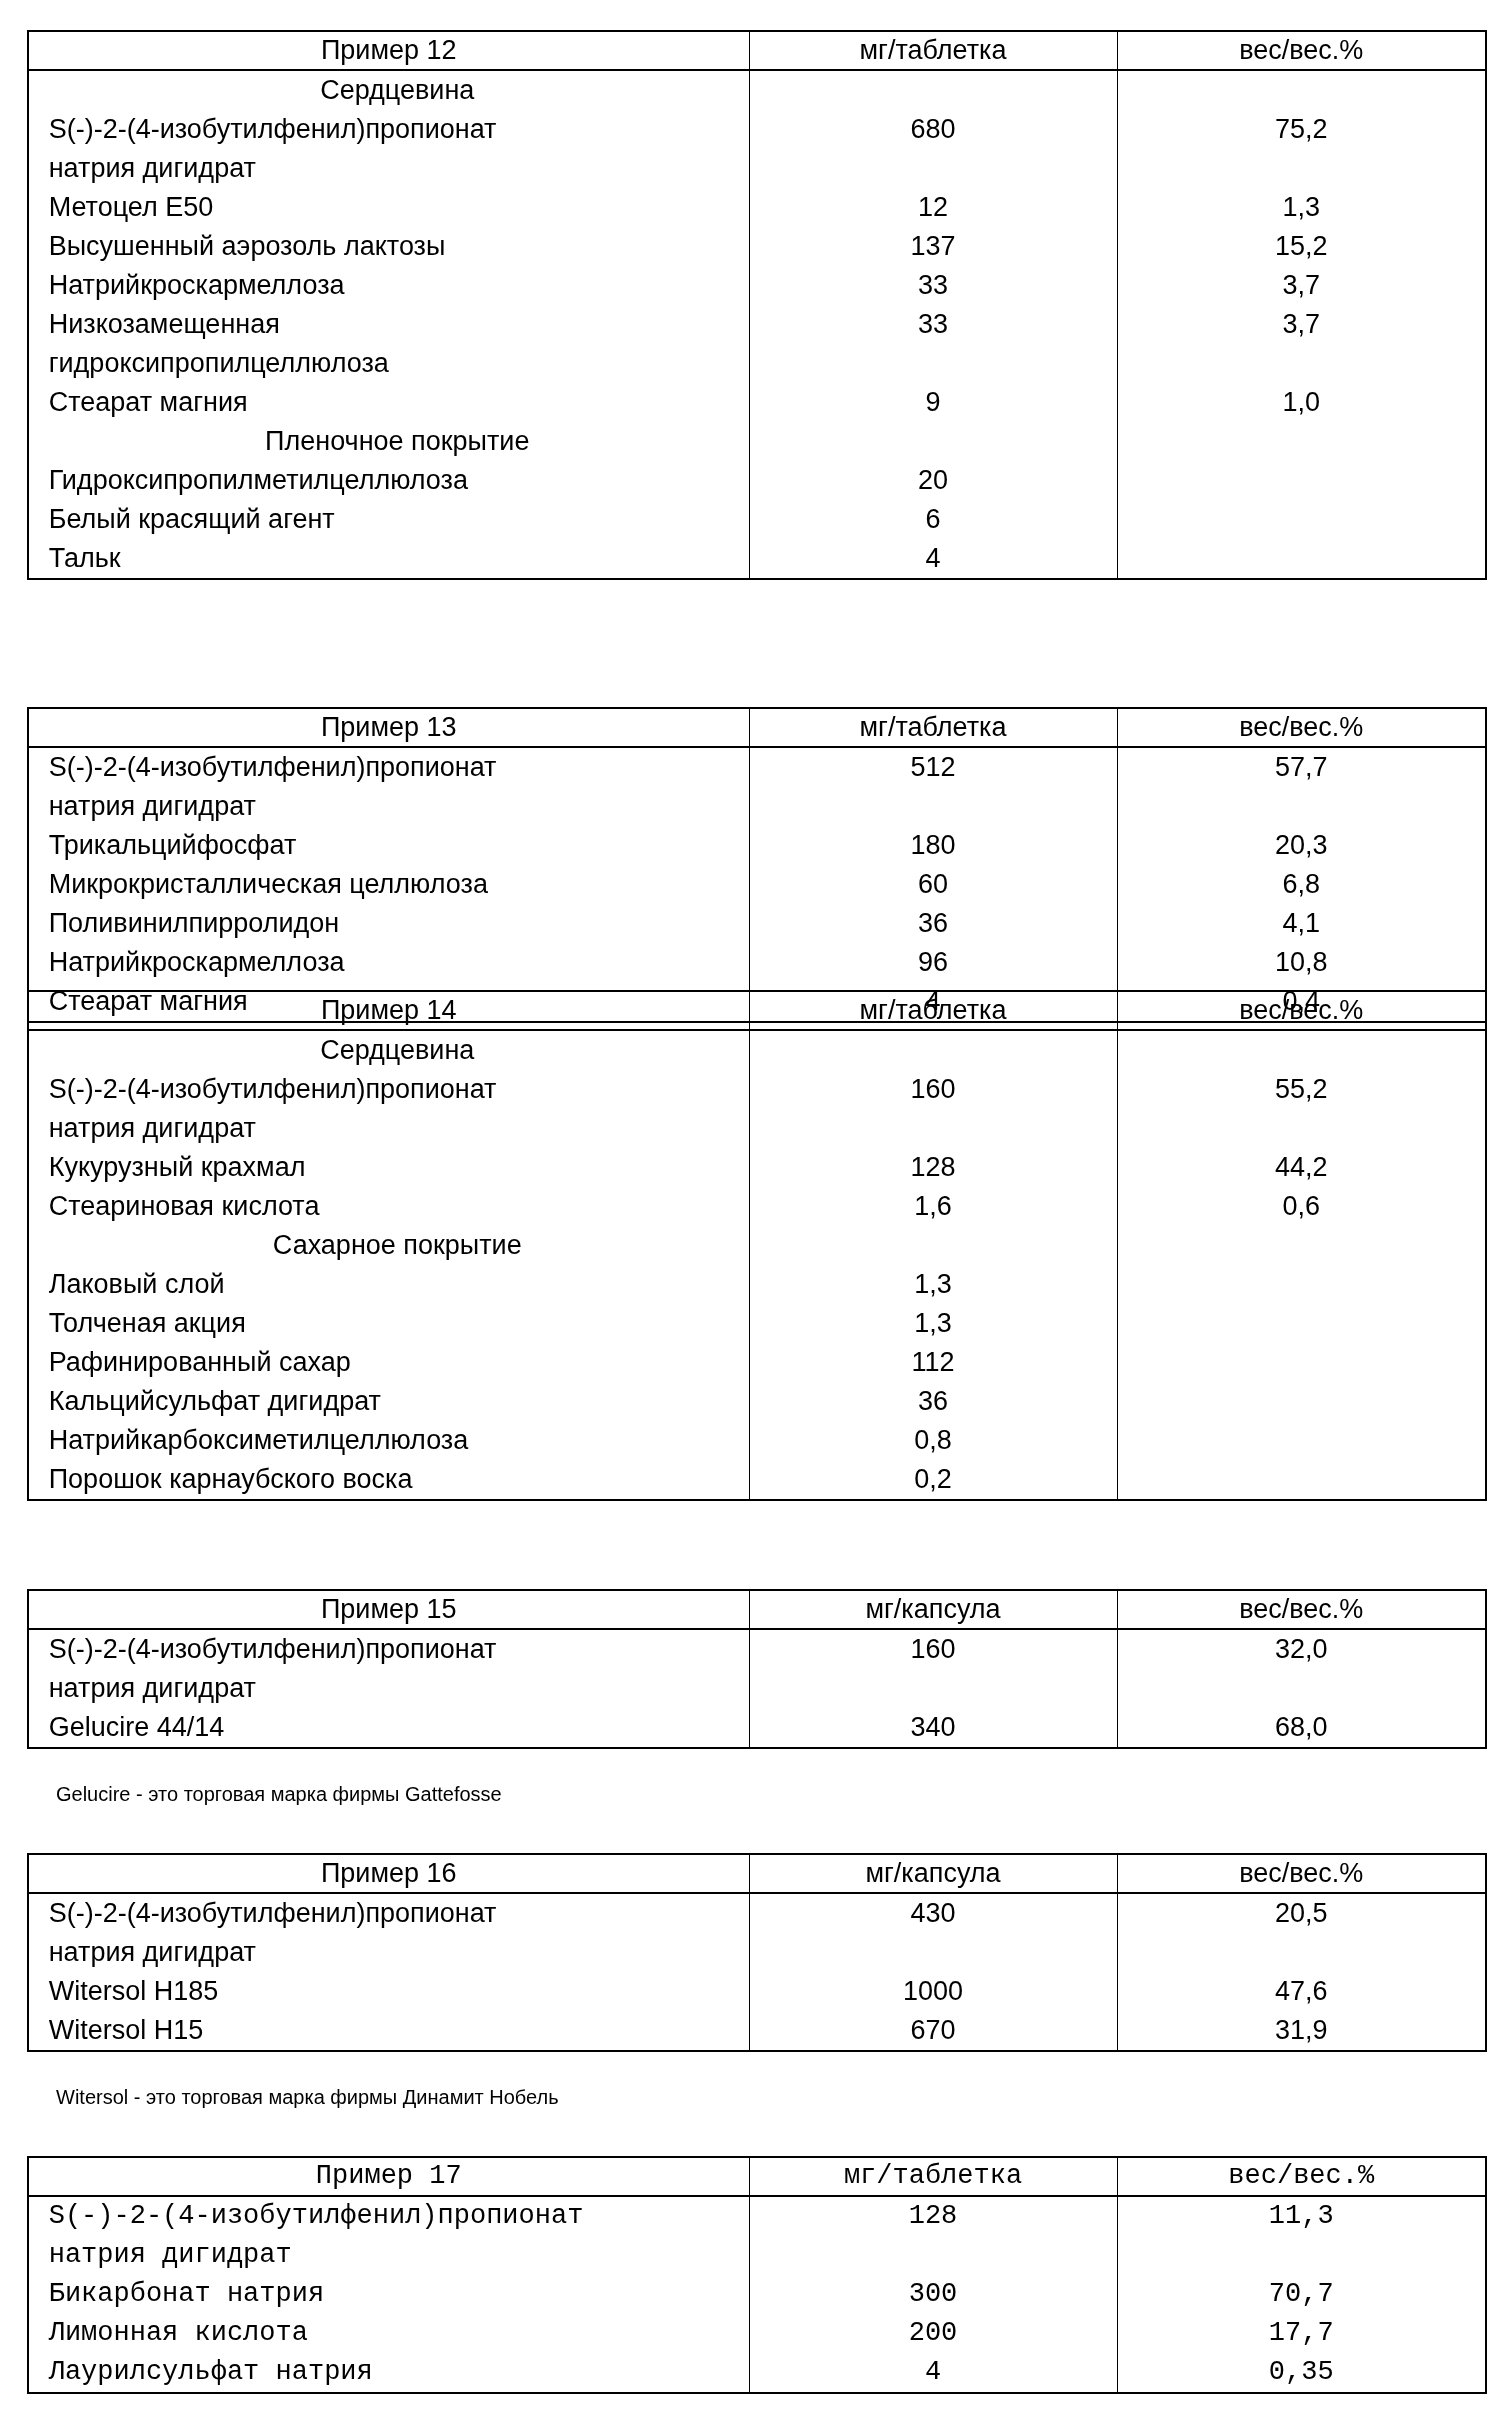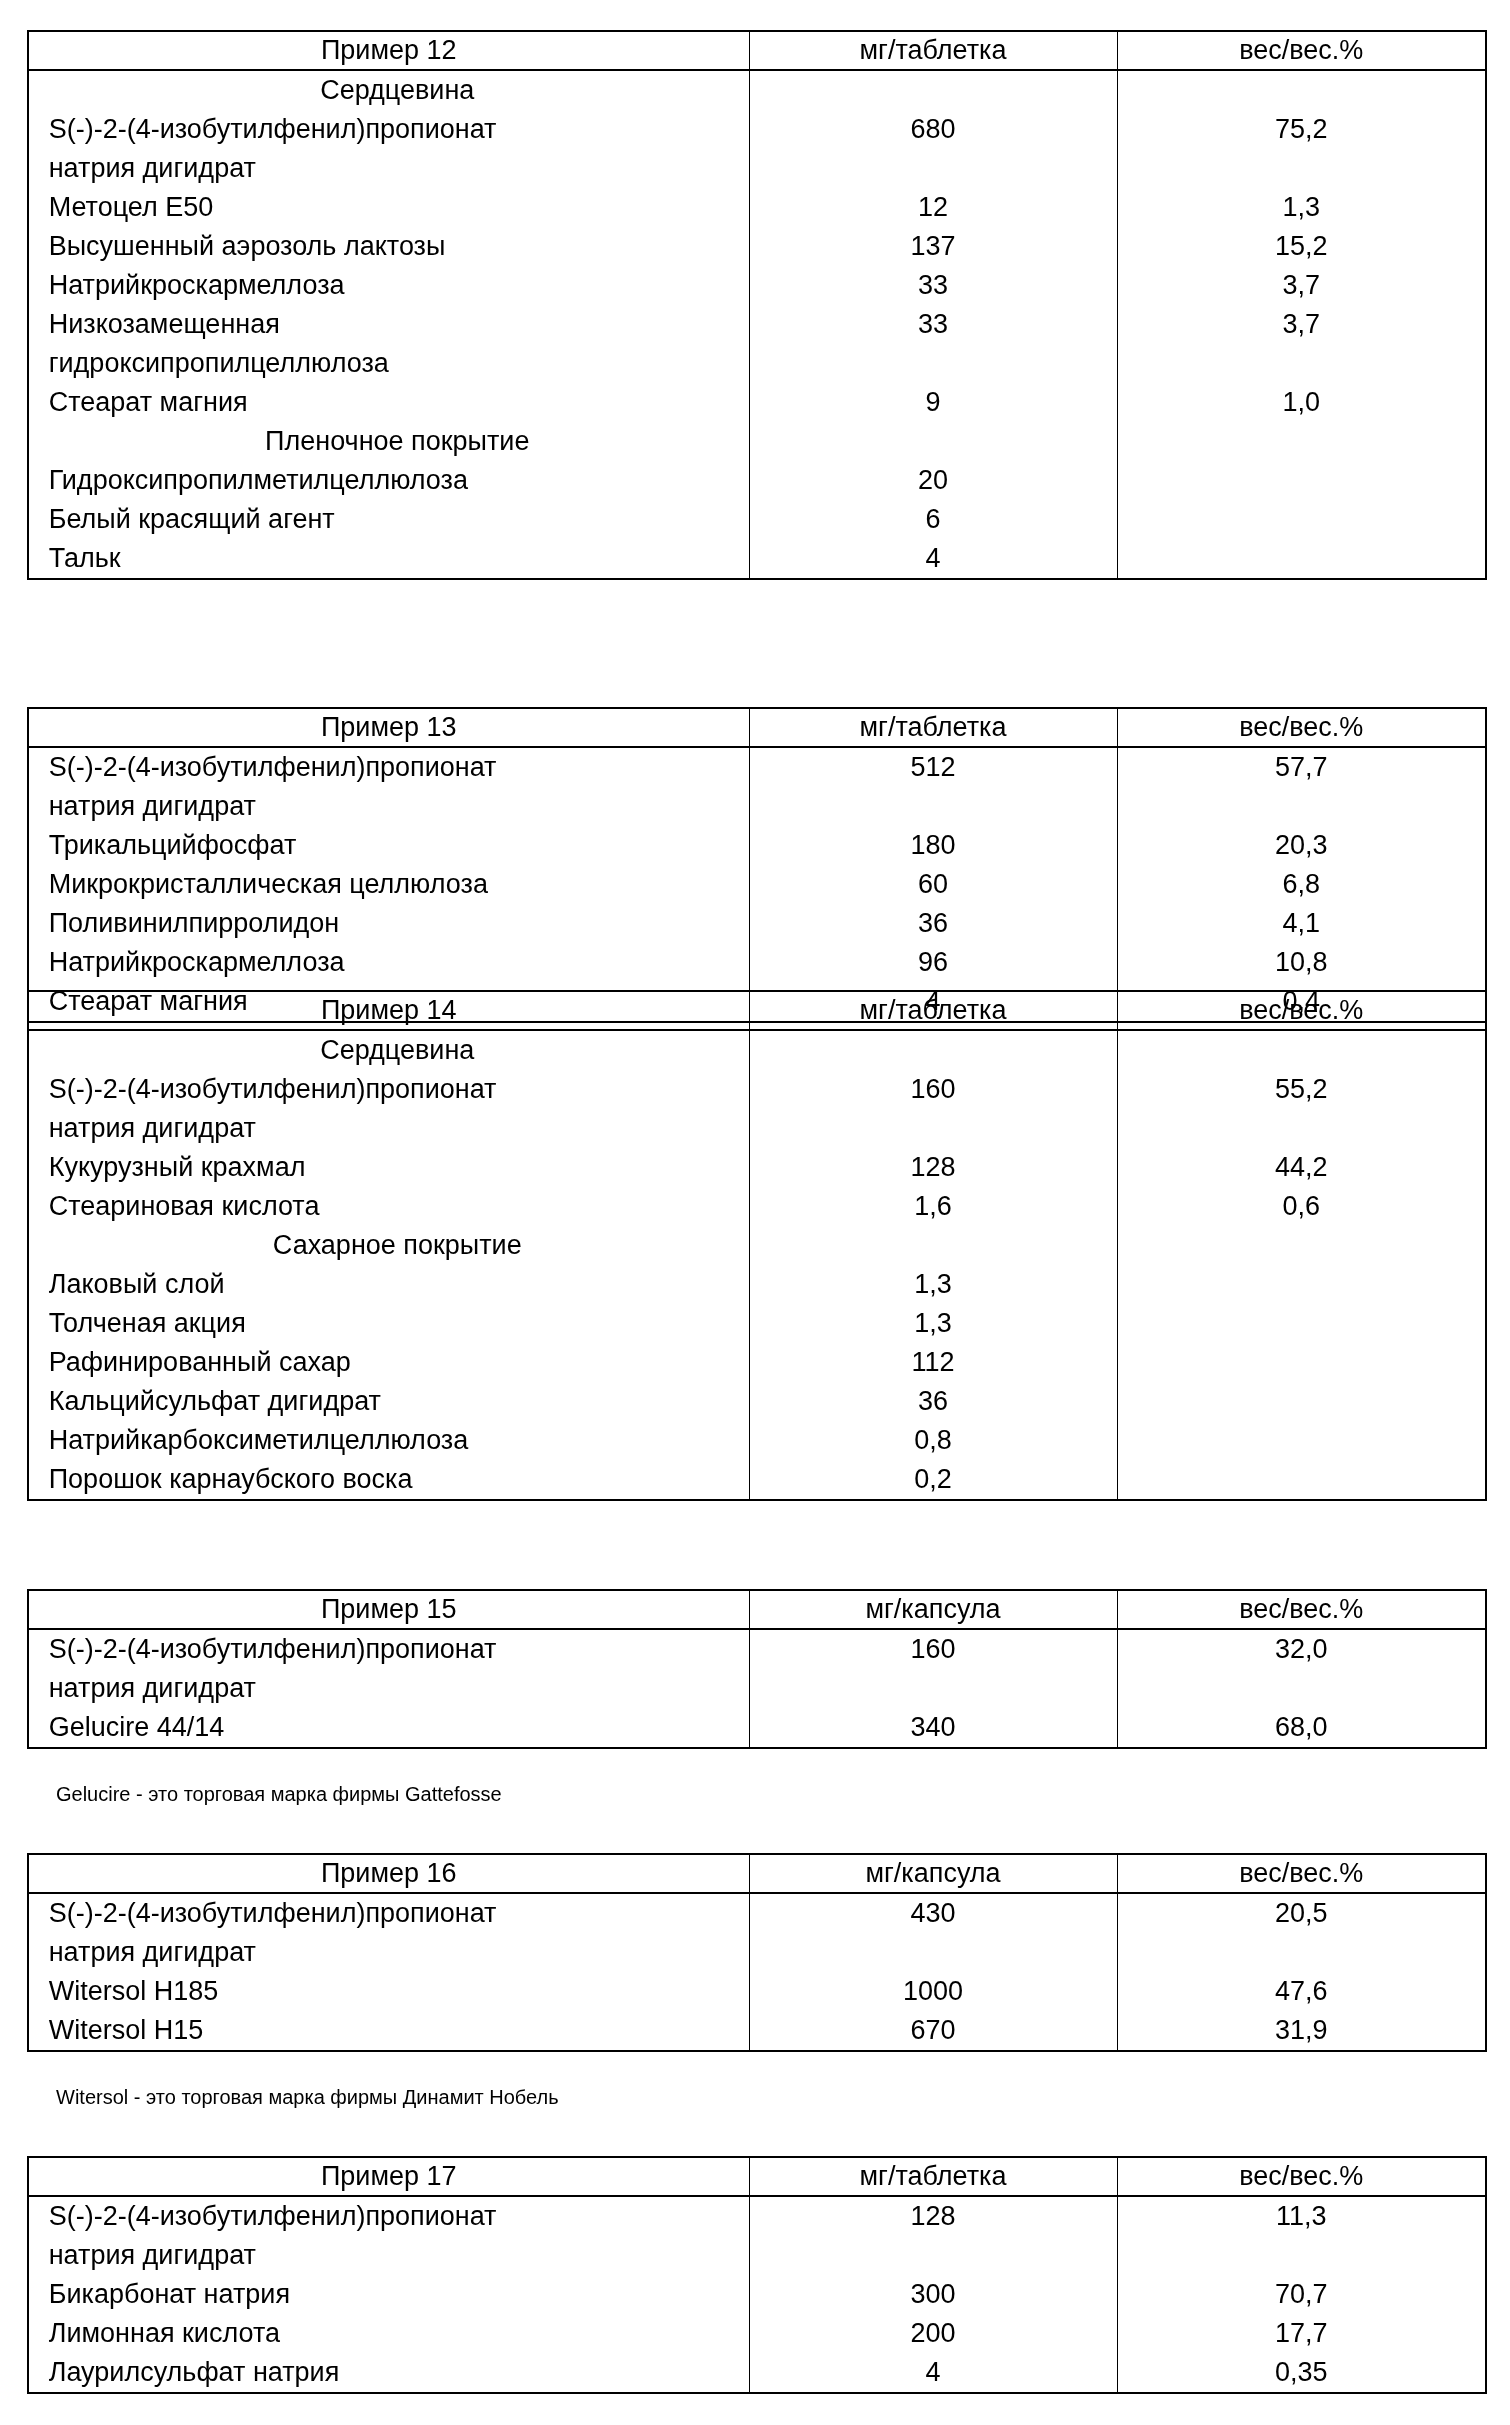--- a/index.html
+++ b/index.html
@@ -327,21 +327,21 @@
           <td class="name">Witersol H15</td>
           <td class="num">670</td>
           <td class="num">31,9</td>
         </tr>
       </tbody>
     </table>
 </div>
 
 <div class="note" style="top:2078px;">Witersol - это торговая марка фирмы Динамит Нобель</div>
 
-<div class="block" style="top:2156px;">
+<div class="block" style="top:2156px;font-family:Liberation Mono, monospace;">
   <table class="formula">
       <colgroup>
         <col class="c1">
         <col class="c2">
         <col class="c3">
       </colgroup>
       <thead>
         <tr>
           <th>Пример 17</th>
           <th>мг/таблетка</th>

